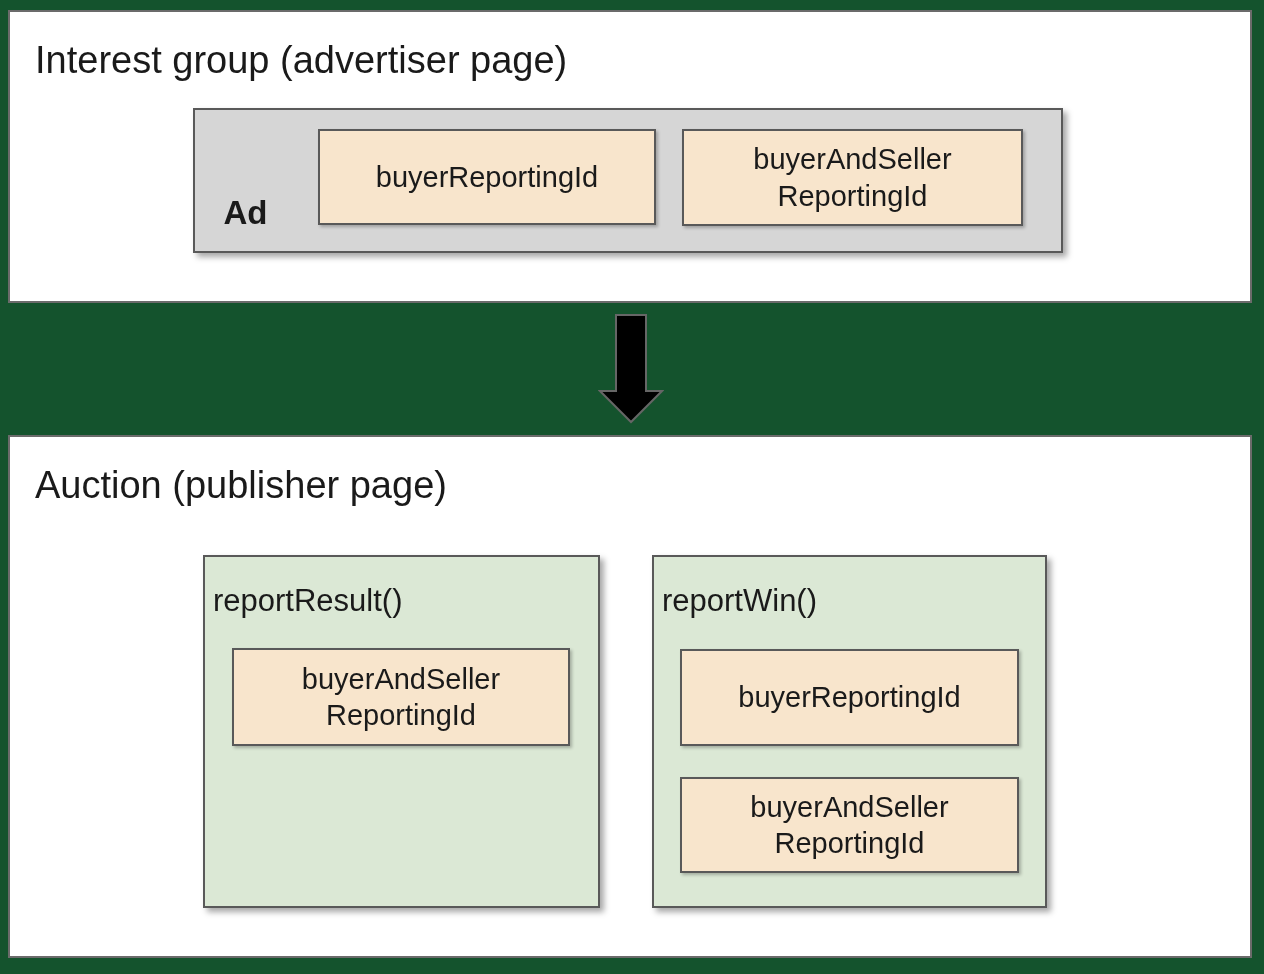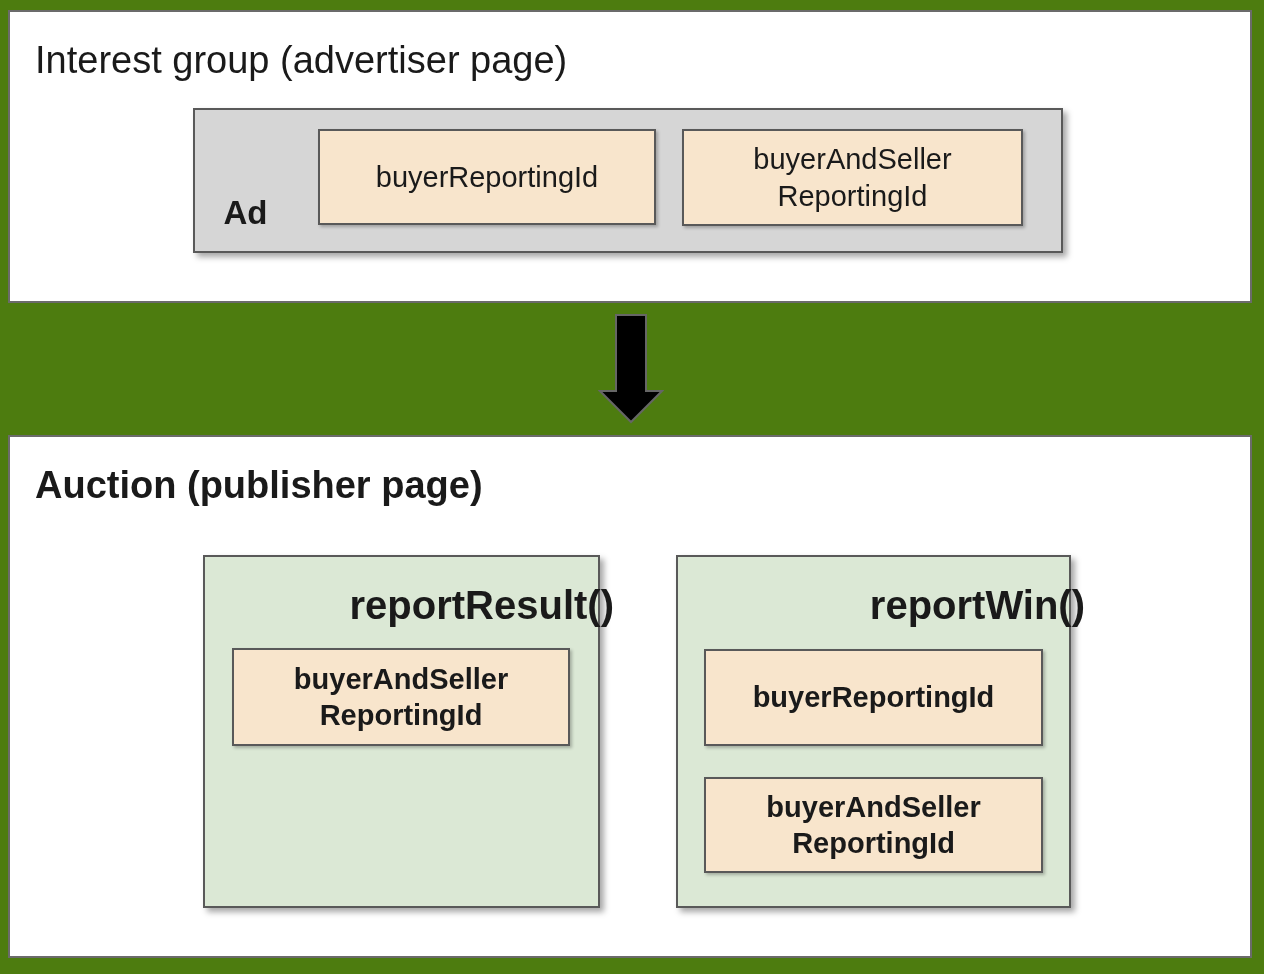--- a/index.html
+++ b/index.html
@@ -15,33 +15,33 @@
   * { margin: 0; padding: 0; box-sizing: border-box; }
   html, body { background: #ffffff; }
   body {
     font-family: "Liberation Sans", "DejaVu Sans", sans-serif;
     color: var(--text);
   }
   .canvas {
     position: relative;
     width: 1264px;
     height: 974px;
-    background: #4d7c0f;
+    background: #14532d;
     overflow: hidden;
     padding-left: 48px;
   }
   .panel {
     position: absolute;
     left: 8px;
     width: 1244px;
     background: #ffffff;
     border: 2px solid var(--panel-border);
   }
   #panel-interest { top: 10px;  height: 293px; }
-  #panel-auction  { top: 435px; height: 523px; font-weight: bold; }
+  #panel-auction  { top: 435px; height: 523px; }
   .panel-title {
     position: absolute;
     left: 25px;
     top: 26px;
     font-size: 38px;
     line-height: 1.2;
     color: var(--text);
     white-space: nowrap;
   }
   
@@ -103,28 +103,28 @@
   
   .fn-box {
     position: absolute;
     top: 118px;
     height: 353px;
     background: var(--green-fill);
     border: 2px solid var(--box-border);
     box-shadow: 4px 4px 6px rgba(0,0,0,0.35);
   }
   #fn-report-result { left: 193px; width: 397px; }
-  #fn-report-win    { left: 642px; width: 395px; margin-left: 24px; }
+  #fn-report-win    { left: 642px; width: 395px; }
   .fn-title {
     position: absolute;
-    left: 16px;
+    left: 8px;
     top: 26px;
     width: 100%;
-    text-align: right;
-    font-size: 40px;
+    text-align: left;
+    font-size: 31px;
     color: var(--text);
     white-space: nowrap;
   }
   .chip-rr-1 { left: 27px; top: 91px;  width: 338px; height: 98px; }
   .chip-rw-1 { left: 26px; top: 92px;  width: 339px; height: 97px; }
   .chip-rw-2 { left: 26px; top: 220px; width: 339px; height: 96px; }
 </style>
 </head>
 <body>
 

